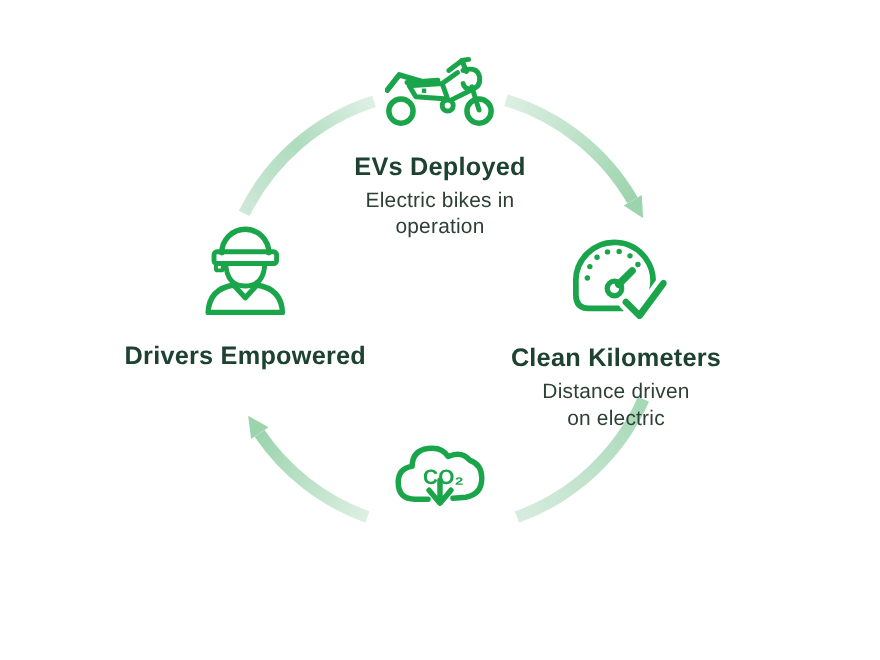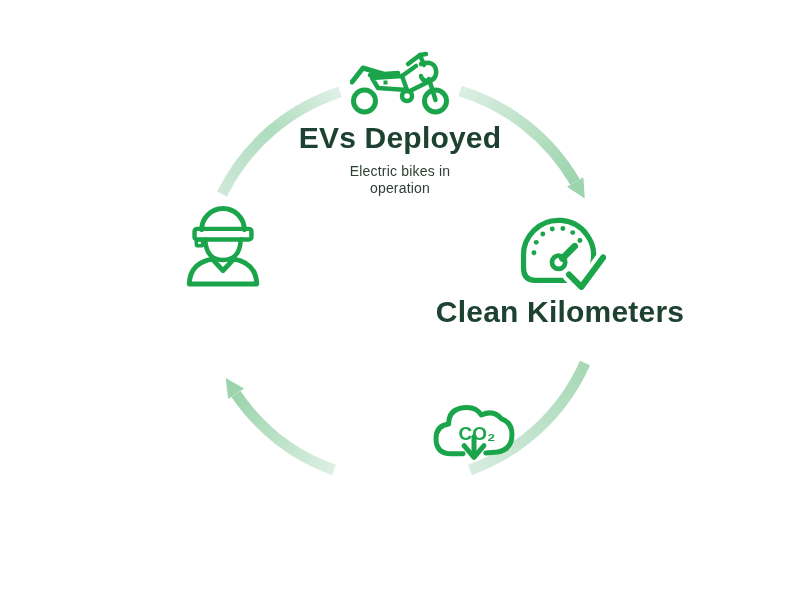--- a/index.html
+++ b/index.html
@@ -11,25 +11,25 @@
   .canvas{
     position:relative;width:800px;height:600px;background:#ffffff;overflow:hidden;
     font-family:"Liberation Sans","DejaVu Sans",sans-serif;
   }
   .cycle-svg{position:absolute;left:0;top:0;}
   .node{position:absolute;display:flex;flex-direction:column;align-items:center;text-align:center;}
   .node .icon{display:block;}
   .icon-stroke{fill:none;stroke:var(--icon-green,#1aa54b);stroke-linecap:round;stroke-linejoin:round;}
   .icon-fill{fill:var(--icon-green,#1aa54b);stroke:none;}
   .title{
-    margin-top:5px;font-size:30px;font-weight:600;letter-spacing:.2px;
+    margin-top:22px;font-size:23px;font-weight:600;letter-spacing:.2px;
     color:var(--title-color,#1d4231);white-space:nowrap;line-height:1.15;
   }
   .subtitle{
-    margin-top:7px;font-size:14px;font-weight:400;letter-spacing:.2px;
+    margin-top:7px;font-size:19px;font-weight:400;letter-spacing:.2px;
     color:var(--subtitle-color,#2d4035);white-space:pre-line;line-height:1.25;
   }
   .co2-label{
     font-family:"Liberation Sans","DejaVu Sans",sans-serif;
     font-size:21px;font-weight:700;fill:var(--icon-green,#1aa54b);
   }
 </style>
 </head>
 <body>
 
@@ -93,34 +93,37 @@
       <circle class="icon-fill" cx="39.3" cy="21.9" r="2.6"></circle>
       <circle class="icon-fill" cx="50.5" cy="21.4" r="2.6"></circle>
       <circle class="icon-fill" cx="60.9" cy="25.7" r="2.6"></circle>
       <circle class="icon-fill" cx="68.5" cy="34" r="2.6"></circle>
       <path class="icon-stroke" d="M 50 53 L 63 40" stroke-width="7"></path>
       <circle class="icon-stroke" cx="46" cy="57" r="7" stroke-width="5" fill="#ffffff"></circle>
       <path d="M 57 70 L 70 83 L 93 52" stroke="#ffffff" stroke-width="15" fill="none" stroke-linecap="round" stroke-linejoin="round"></path>
       <path class="icon-stroke" d="M 57 70 L 70 83 L 93 52" stroke-width="6.5"></path>
     </svg>
     <div class="title">Clean Kilometers</div>
+    <div class="subtitle">Distance driven
+on electric</div>
   </div>
 
-  <div class="node" style="left:280px;top:386px;width:240px;align-items:flex-end;">
+  <div class="node" style="left:280px;top:386px;width:240px;">
     <svg class="icon" width="92" height="85" viewBox="0 0 100 94">
       <path class="icon-stroke" d="M 38 75 L 25 75 Q 8 75 8 58 Q 8 44 22 42 Q 22 26 38 24 Q 52 22 58 32 Q 72 26 80 36 Q 92 40 92 54 Q 92 70 76 73 L 63 74" stroke-width="5.5"></path>
       <text class="co2-label" x="33" y="60">CO₂</text>
       <path class="icon-stroke" d="M 50 56 L 50 74" stroke-width="5.5"></path>
       <path class="icon-stroke" d="M 39 66 L 50 79 L 61 66" stroke-width="5.5"></path>
     </svg>
   </div>
 
   <div class="node" style="left:93px;top:200px;width:260px;">
     <svg class="icon" width="80" height="88" viewBox="0 0 90 98">
       <path class="icon-stroke" d="M 21 33 A 24 24 0 0 1 69 33" stroke-width="5.5"></path>
       <rect class="icon-stroke" x="13" y="32" width="64" height="12" rx="3" stroke-width="5"></rect>
       <rect class="icon-stroke" x="15" y="44" width="7" height="7" rx="1.5" stroke-width="4"></rect>
       <path class="icon-stroke" d="M 25 44 Q 26 67 45 67 Q 64 67 65 44" stroke-width="5"></path>
       <path class="icon-stroke" d="M 7 94 Q 8 70 33 66 L 45 79 L 57 66 Q 82 70 83 94 Z" stroke-width="5.5"></path>
     </svg>
+    <div class="title">Drivers Empowered</div>
   </div>
 
 </div>
 
 </body></html>

